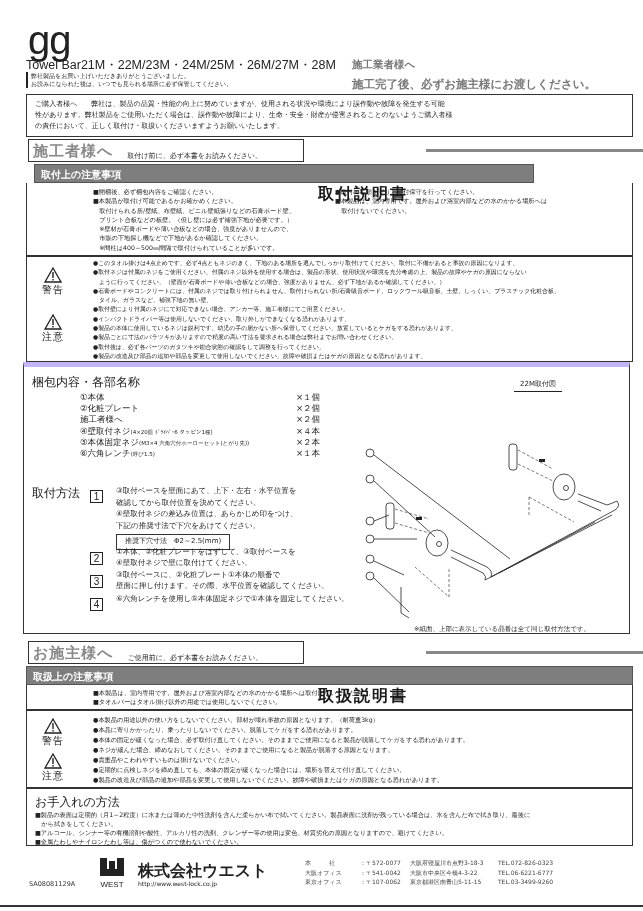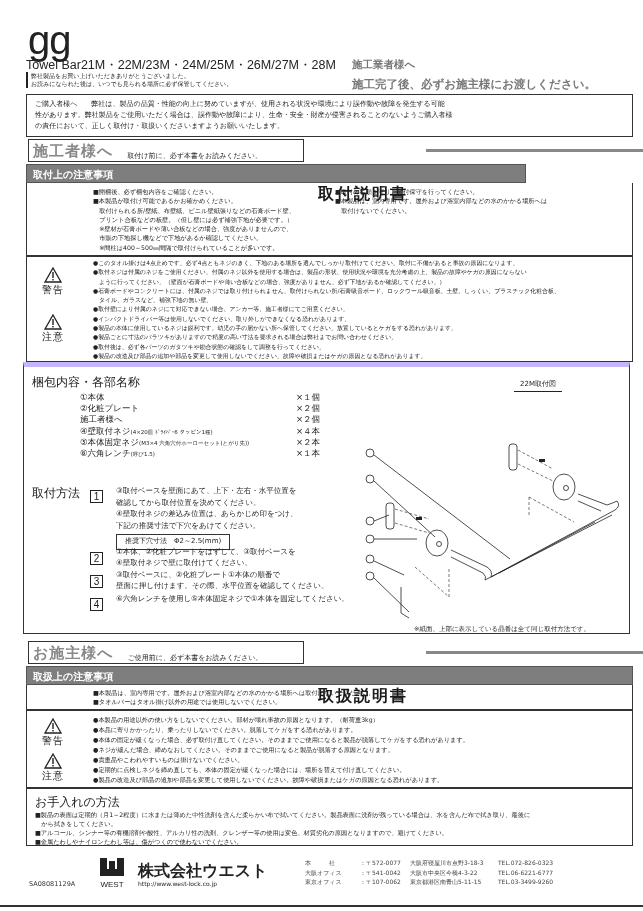--- a/index.html
+++ b/index.html
@@ -69,21 +69,21 @@
   <div>の責任において、正しく取付け・取扱いくださいますようお願いいたします。</div>
 </div>
 
 <div class="abs tag-box" style="left:28px;top:139px;width:276px;">
   <span class="big">施工者様へ</span>
   <span class="small">取付け前に、必ず本書をお読みください。</span>
 </div>
 <div class="abs doc-title" style="left:318px;top:140px;">取付説明書</div>
 <div class="abs title-rule" style="left:426px;top:149px;width:217px;"></div>
 
-<div class="abs gray-bar" style="left:26px;top:164px;width:500px;">取付上の注意事項</div>
+<div class="abs gray-bar" style="left:34px;top:164px;width:500px;">取付上の注意事項</div>
 
 <div class="abs panel" style="left:26px;top:183px;width:607px;height:73px;">
   <div class="abs note" style="left:66px;top:4px;">
     <p>■開梱後、必ず梱包内容をご確認ください。</p>
     <p>■本製品が取付け可能であるかお確かめください。</p>
     <p>　取付けられる所/壁紙、布壁紙、ビニル壁紙張りなどの石膏ボード壁、</p>
     <p>　プリント合板などの板壁。（但し壁には必ず補強下地が必要です。）</p>
     <p>　※壁材が石膏ボードや薄い合板などの場合、強度がありませんので、</p>
     <p>　市販の下地探し機などで下地があるか確認してください。</p>
     <p>　※間柱は400～500㎜間隔で取付けられていることが多いです。</p>

